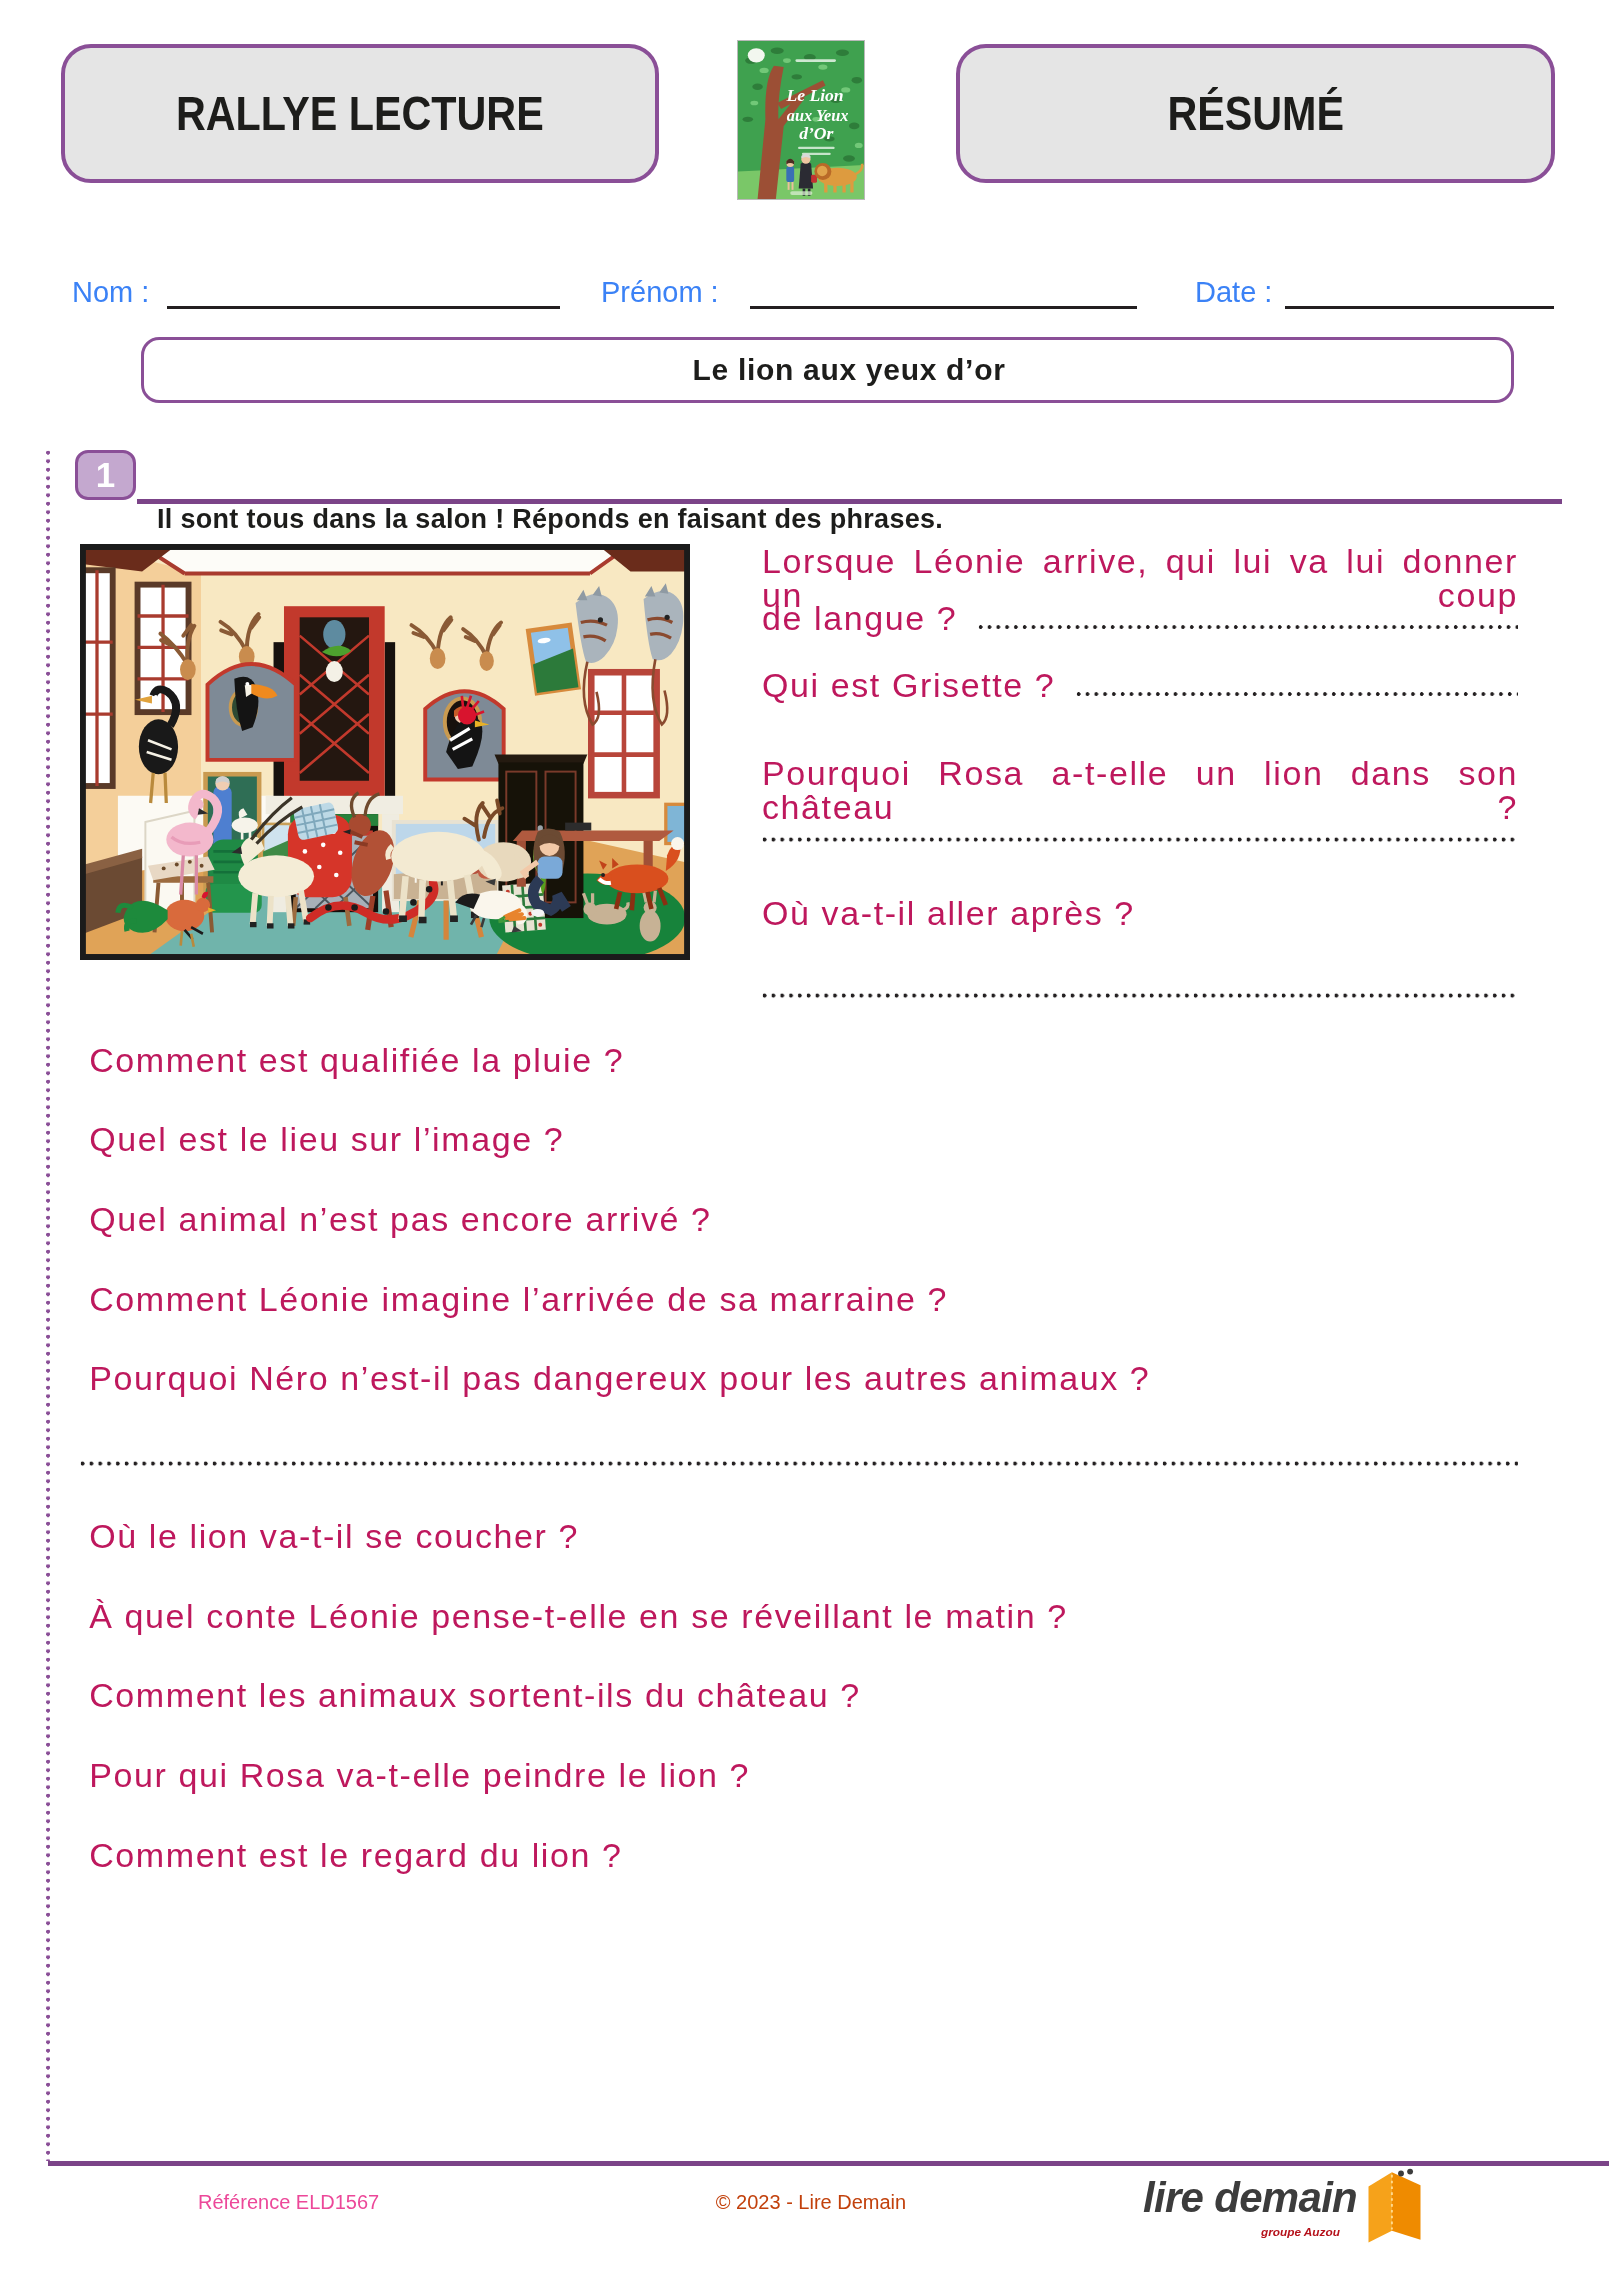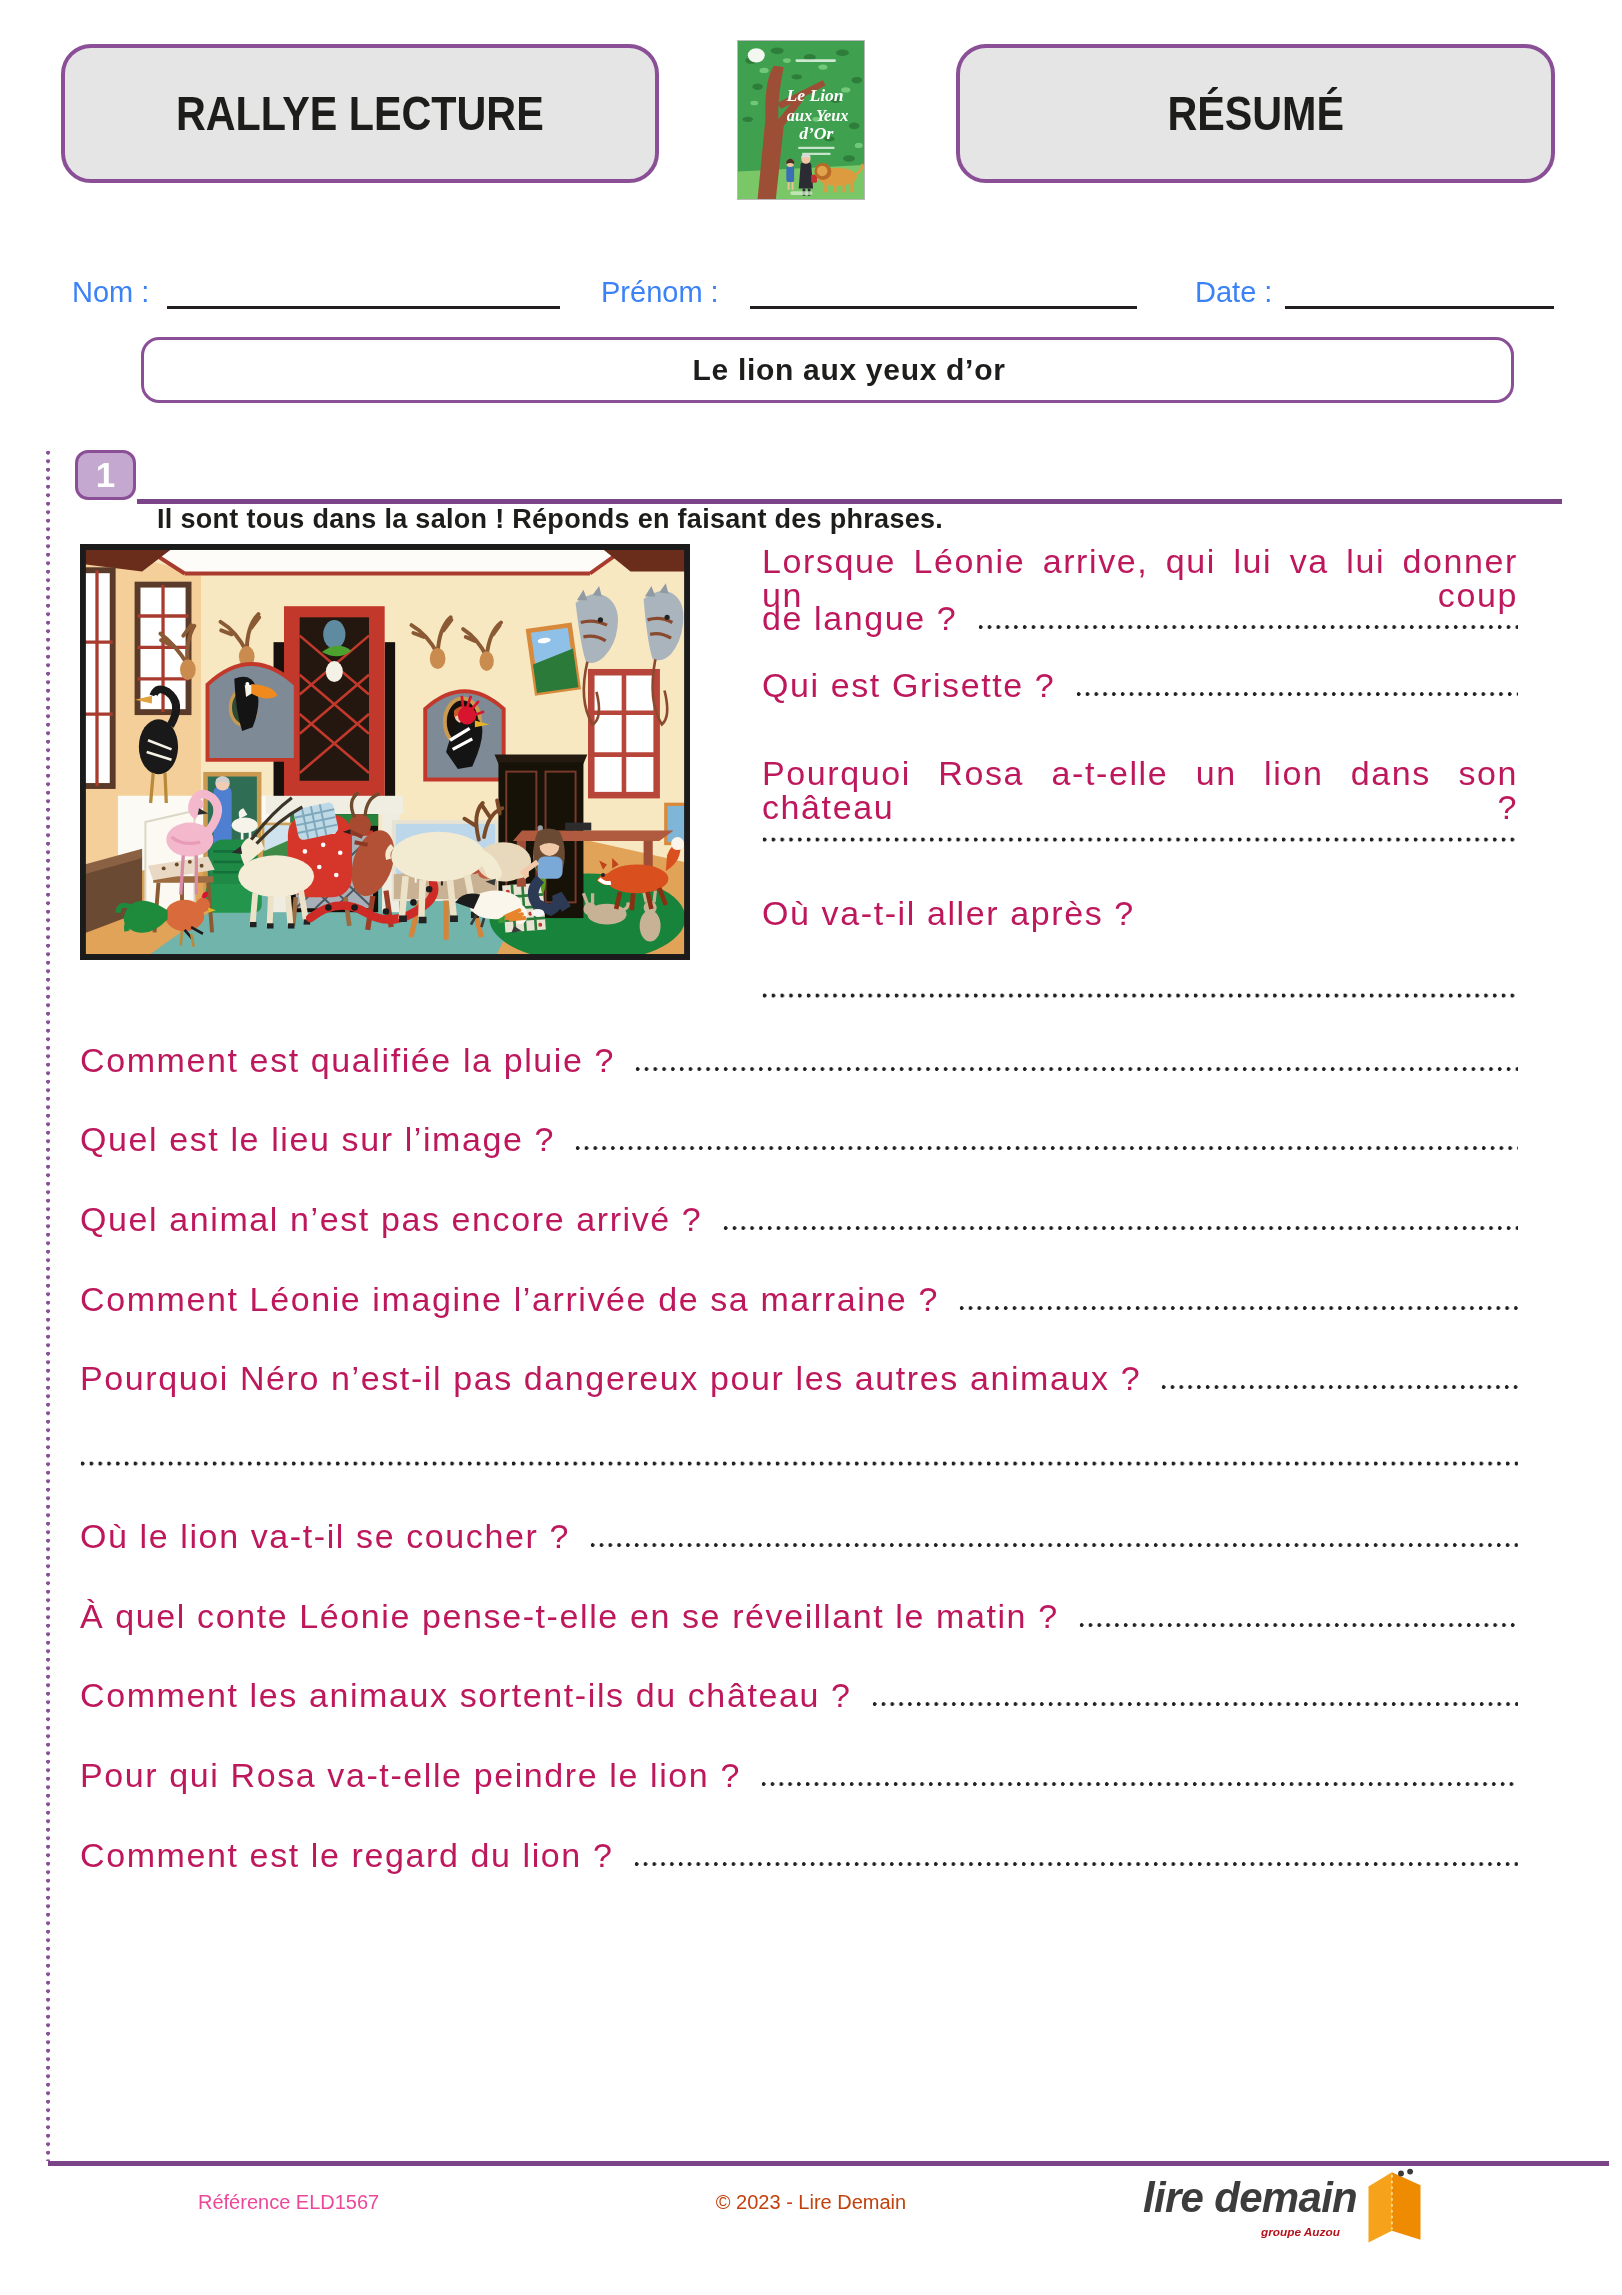--- a/index.html
+++ b/index.html
@@ -39,21 +39,21 @@
   .vdots{position:absolute;left:46px;top:450px;width:3.9px;height:1711px;
          background-image:radial-gradient(circle at 2px 2.6px,#8a4f97 1.7px,transparent 2.2px);
          background-size:3.9px 8.5px;background-repeat:repeat-y;}
 
   
   .illus{position:absolute;left:80px;top:544px;width:610px;height:416px;}
 
   
   .q{position:absolute;font-size:34px;letter-spacing:1.6px;color:#be185d;line-height:34px;}
   .q-side{left:762px;width:756px;}
-  .q-full{left:80px;width:1438px;}
+  .q-full{left:80px;width:1438px;flex-direction:column;}
   .just{text-align:justify;text-align-last:justify;}
   .flexrow{display:flex;align-items:baseline;gap:11px;}
   .flexrow .qt{white-space:nowrap;}
   .leader{flex:1;height:6.5px;margin-left:9.2px;
           background-image:radial-gradient(circle at 2.6px 3.3px,#231f20 1.7px,transparent 2.2px);
           background-size:8.8px 6.5px;background-repeat:repeat-x;background-position:left bottom;}
   .leader-row{position:absolute;height:6.5px;
           background-image:radial-gradient(circle at 2.6px 3.3px,#231f20 1.7px,transparent 2.2px);
           background-size:8.8px 6.5px;background-repeat:repeat-x;}
 

